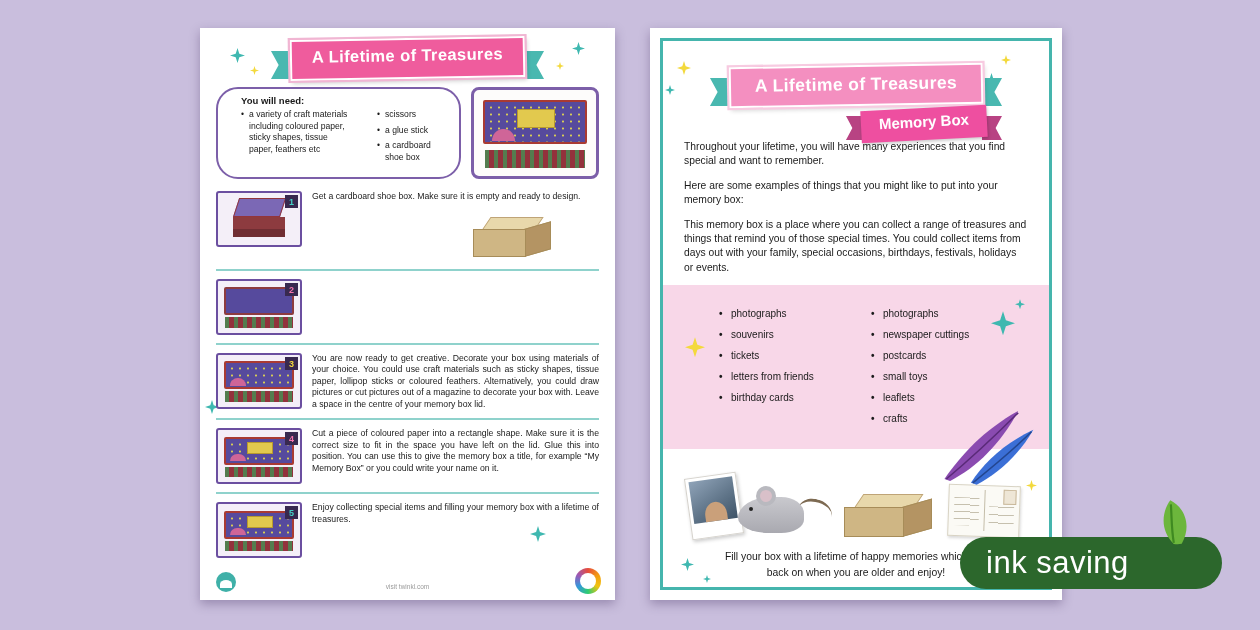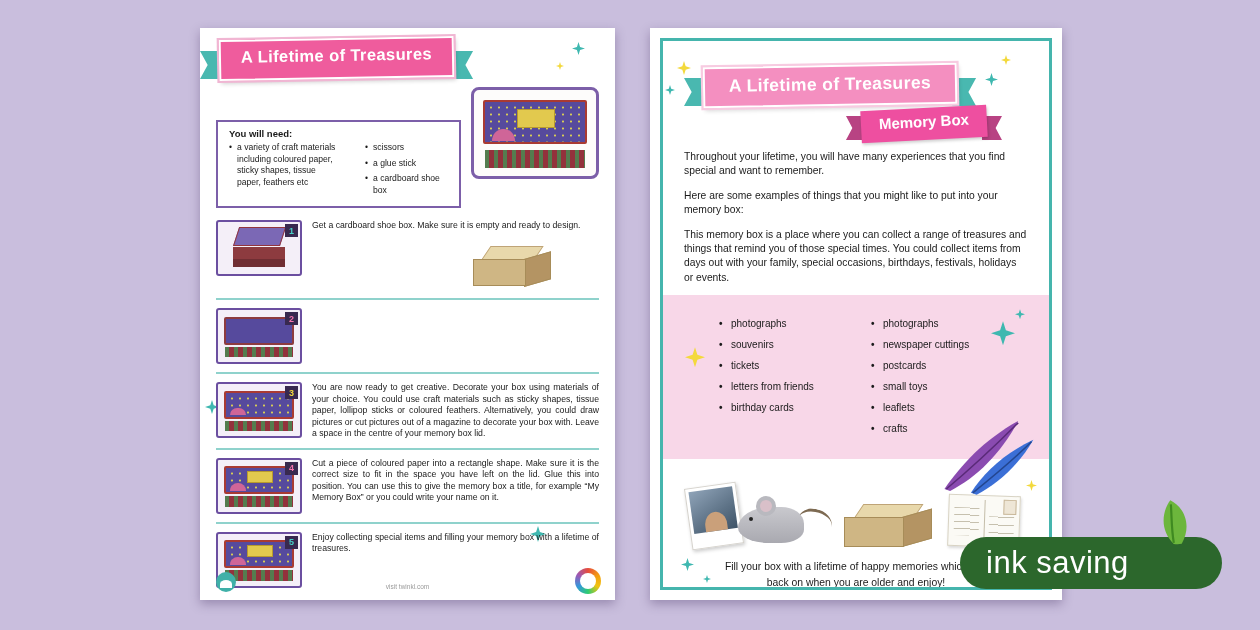--- a/index.html
+++ b/index.html
@@ -12,41 +12,41 @@
   .page{position:absolute;background:#fff;box-shadow:0 4px 10px rgba(60,40,90,.35);overflow:hidden;}
   .page.left{left:200px;top:28px;width:415px;height:572px;}
   .page.right{left:650px;top:28px;width:412px;height:572px;}
 
   
   .sparkle{position:absolute;clip-path:polygon(50% 0%,62% 38%,100% 50%,62% 62%,50% 100%,38% 62%,0% 50%,38% 38%);}
   .s-teal{background:#3fb8b0;}
   .s-yellow{background:#f3d93c;}
 
   
-  .banner-row{position:relative;display:flex;justify-content:flex-start;margin-top:10px;}
+  .banner-row{position:relative;display:flex;justify-content:center;margin-top:10px;}
   .banner-row .tail{width:24px;height:28px;background:#49b8b0;margin-top:13px;flex:none;}
   .tail.tl{margin-right:-5px;clip-path:polygon(0 0,100% 0,100% 100%,0 100%,32% 50%);}
   .tail.tr{margin-left:-5px;clip-path:polygon(0 0,100% 0,68% 50%,100% 100%,0 100%);}
   .banner{
     position:relative;z-index:1;background:#ef5c9d;color:#fff;font-weight:bold;
     font-size:16.5px;letter-spacing:.4px;padding:6px 20px;border:2px solid #fff;
     box-shadow:0 0 0 2px #f0b6d3,2px 3px 4px rgba(0,0,0,.18);transform:rotate(-1deg);
     white-space:nowrap;
   }
   .banner.light{background:#f48fc0;font-size:17.5px;padding:7px 24px;box-shadow:0 0 0 2px #f7cbe1,2px 3px 4px rgba(0,0,0,.15);}
   .ribbon-row{display:flex;justify-content:flex-end;margin:2px 26px 0 0;position:relative;z-index:2;}
   .ribbon-row .tail{background:#b84383;width:20px;height:24px;margin-top:8px;}
   .ribbon{
     position:relative;z-index:1;background:#ee4fa0;color:#fff;font-weight:bold;font-size:15px;
     padding:5px 18px;transform:rotate(-3deg);box-shadow:1px 2px 3px rgba(0,0,0,.18);white-space:nowrap;
   }
 
   
   .need-row{display:flex;gap:10px;margin:8px 16px 0;}
-  .need-box{flex:1;border:2px solid #7c5fa9;border-radius:0;padding:6px 11px;margin-top:33px;}
+  .need-box{flex:1;border:2px solid #7c5fa9;border-radius:22px;padding:6px 23px;}
   .need-heading{font-weight:bold;font-size:9.5px;margin-bottom:3px;}
   .need-cols{display:flex;gap:24px;}
   .need-list{list-style:none;margin:0;padding:0;font-size:8.6px;line-height:1.35;}
   .need-list.c1{width:112px;flex:none;}
   .need-list.c2{flex:1;}
   .need-list li{padding-left:8px;position:relative;margin-bottom:4px;}
   .need-list li::before{content:"\2022";position:absolute;left:0;}
   .photo-frame{width:122px;height:86px;border:3px solid #7c5fa9;border-radius:8px;background:#fdfcfb;position:relative;flex:none;}
 
   
@@ -90,21 +90,21 @@
   .twinkl-logo{position:absolute;left:16px;bottom:8px;width:20px;height:20px;border-radius:50%;background:#3fb0a8;}
   .twinkl-logo::after{content:"";position:absolute;left:4px;top:8px;width:12px;height:8px;background:#fff;border-radius:50% 50% 0 0;}
   .visit{position:absolute;left:0;right:0;bottom:10px;text-align:center;font-size:6.5px;color:#9a9a9a;}
   .qbadge{position:absolute;right:14px;bottom:6px;width:26px;height:26px;border-radius:50%;
     background:conic-gradient(#e74c3c,#f39c12,#f1c40f,#2ecc71,#3498db,#9b59b6,#e74c3c);}
   .qbadge::after{content:"";position:absolute;inset:5px;background:#fff;border-radius:50%;}
 
   
   .rp-frame{position:absolute;inset:10px;border:3px solid #45b5ad;padding:14px 21px 8px;overflow:hidden;}
   .rp-par{font-size:10.3px;line-height:1.4;margin:0 0 10px;}
-  .rp-par.first{margin-top:10px;}
+  .rp-par.first{}
   .pink-section{margin:4px -21px 0;background:#f8d7e8;padding:10px 30px 16px;position:relative;
     display:flex;justify-content:center;gap:30px;}
   .ex-list{list-style:none;margin:4px 0 0;padding:0;font-size:10px;line-height:1.3;width:122px;}
   .ex-list li{position:relative;padding-left:12px;margin:8px 0;max-width:104px;}
   .ex-list li::before{content:"\2022";position:absolute;left:0;font-weight:bold;}
   .feathers{position:absolute;right:10px;bottom:-40px;z-index:3;}
   .images-row{display:flex;align-items:flex-end;gap:16px;margin:16px 0 0 4px;height:72px;position:relative;z-index:1;}
 
   .polaroid{position:relative;width:52px;height:62px;background:#fff;border:1px solid #d5d2cc;
     box-shadow:1px 2px 4px rgba(0,0,0,.2);transform:rotate(-8deg);padding:3px;box-sizing:border-box;flex:none;}

